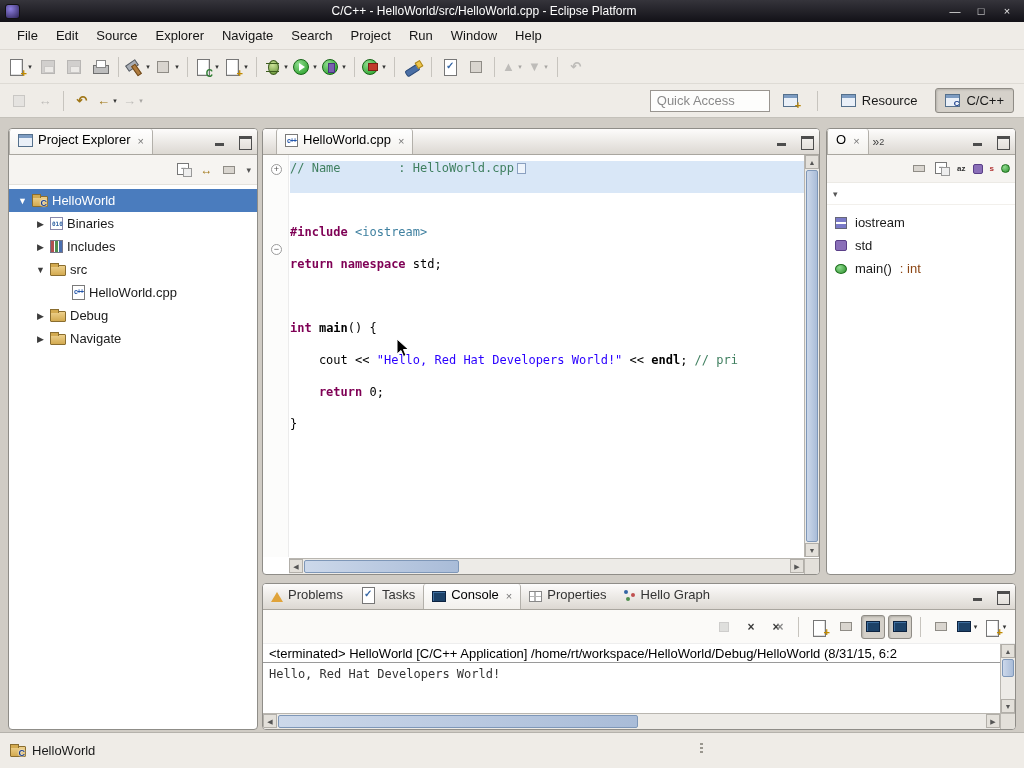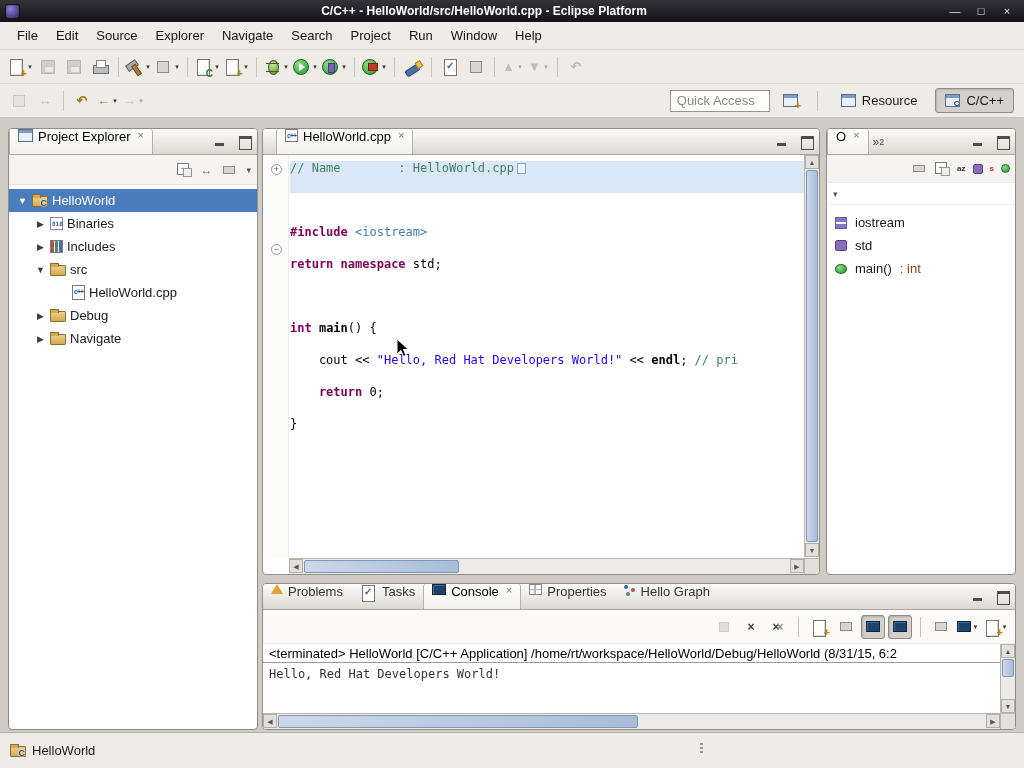--- a/index.html
+++ b/index.html
@@ -5,21 +5,21 @@
   *{margin:0;padding:0;box-sizing:border-box}
   html,body{background:#888}
   #root{position:relative;width:1024px;height:768px;background:#d0ccc5;overflow:hidden;
         font-family:"Liberation Sans",sans-serif;font-size:13px;color:#1a1a1a}
 
   
   .titlebar{position:absolute;left:0;top:0;right:0;height:22px;display:flex;align-items:center;
             background:linear-gradient(#35343b,#121117);color:#fff}
   .app-icon{width:15px;height:15px;margin-left:5px;border-radius:3px;
             background:radial-gradient(circle at 35% 30%,#8d7fe0,#2c2255);border:1px solid #111}
-  .title-text{flex:1;text-align:center;font-weight:bold;font-size:12px}
+  .title-text{flex:1;text-align:center;font-weight:normal;font-size:12px}
   .win-ctl{display:flex;gap:12px;padding-right:10px;align-items:center}
   .win-ctl span{font-size:11px;line-height:16px;width:14px;text-align:center;color:#e8e8e8}
 
   
   .menubar{position:absolute;left:0;top:22px;right:0;height:28px;background:#efece7;
            display:flex;align-items:center;padding-left:8px;border-bottom:1px solid #ddd9d3}
   .menu-item{padding:4px 9px;color:#141414}
 
   
   .tbar{position:absolute;left:0;right:0;background:#efece7;display:flex;align-items:center;padding-left:6px}
@@ -56,30 +56,30 @@
   .i-task::before{content:"";position:absolute;left:3px;top:1px;width:11px;height:15px;background:#fff;border:1px solid #777}
   .i-task::after{content:"\2713";position:absolute;left:5px;top:2px;color:#3465a4;font-size:10px;font-weight:bold}
   .i-persp{position:relative;width:15px;height:13px;background:#eaf0f8;border:1px solid #55708c;flex:0 0 15px}
   .i-persp::before{content:"";position:absolute;left:0;right:0;top:0;height:3px;background:#7d9cc2}
   .i-persp-new::after{content:"+";position:absolute;right:-4px;bottom:-5px;color:#b8860b;font-weight:bold;font-size:11px}
   .i-cpersp::after{content:"C";position:absolute;right:0;bottom:-2px;font:bold 8px "Liberation Sans",sans-serif;color:#1a3e8c}
   .i-monitor{position:relative;width:14px;height:11px;background:#1d4268;border:1px solid #0d2340;box-shadow:inset 1px 1px 0 #3f6f9f;flex:0 0 14px}
 
   
   .t2-right{margin-left:auto;display:flex;align-items:center;gap:8px;padding-right:10px}
-  .qa-input{width:100px;height:22px;border:1px solid #999590;background:#fdfdfc;padding:0 6px;font:13px "Liberation Sans",sans-serif;color:#333}
+  .qa-input{width:120px;height:22px;border:1px solid #999590;background:#fdfdfc;padding:0 6px;font:13px "Liberation Sans",sans-serif;color:#333}
   .qa-input::placeholder{color:#8a8a8a}
   .persp-btn{display:flex;align-items:center;gap:6px;padding:4px 9px;border-radius:3px;border:1px solid transparent}
   .persp-btn.active{background:#d5d1ca;border:1px solid #8f8c86;box-shadow:inset 1px 1px 2px rgba(0,0,0,.15)}
 
   
   .panel{position:absolute;background:#fff;border:1px solid #8f8d88;border-radius:4px;overflow:hidden}
   .tabstrip{position:relative;height:26px;background:linear-gradient(#fdfcfb,#dcd8d2);border-bottom:1px solid #a9a69f;
             display:flex;align-items:stretch}
-  .vtab{display:flex;align-items:flex-start;gap:5px;padding:0 8px;color:#333;white-space:nowrap}
+  .vtab{display:flex;align-items:flex-end;gap:5px;padding:7px 8px;color:#333;white-space:nowrap}
   .vtab.sel{background:linear-gradient(#ffffff,#f2f0ec);border-right:1px solid #b3b0aa;border-left:1px solid #b3b0aa;
             border-radius:3px 3px 0 0;color:#000}
   .xclose{font-size:11px;color:#777;margin-left:2px}
   .minmax{position:absolute;right:5px;top:6px;display:flex;gap:9px}
   .mm{width:15px;height:13px;position:relative}
   .mm-min::after{content:"";position:absolute;left:2px;bottom:2px;width:9px;height:3px;background:#4d4d4d}
   .mm-max::after{content:"";position:absolute;left:2px;top:1px;width:11px;height:10px;border:1px solid #4d4d4d;border-top-width:3px}
   .overflow{display:flex;align-items:center;color:#444;font-size:12px;padding:0 4px}
   .overflow sub{font-size:9px}
 

